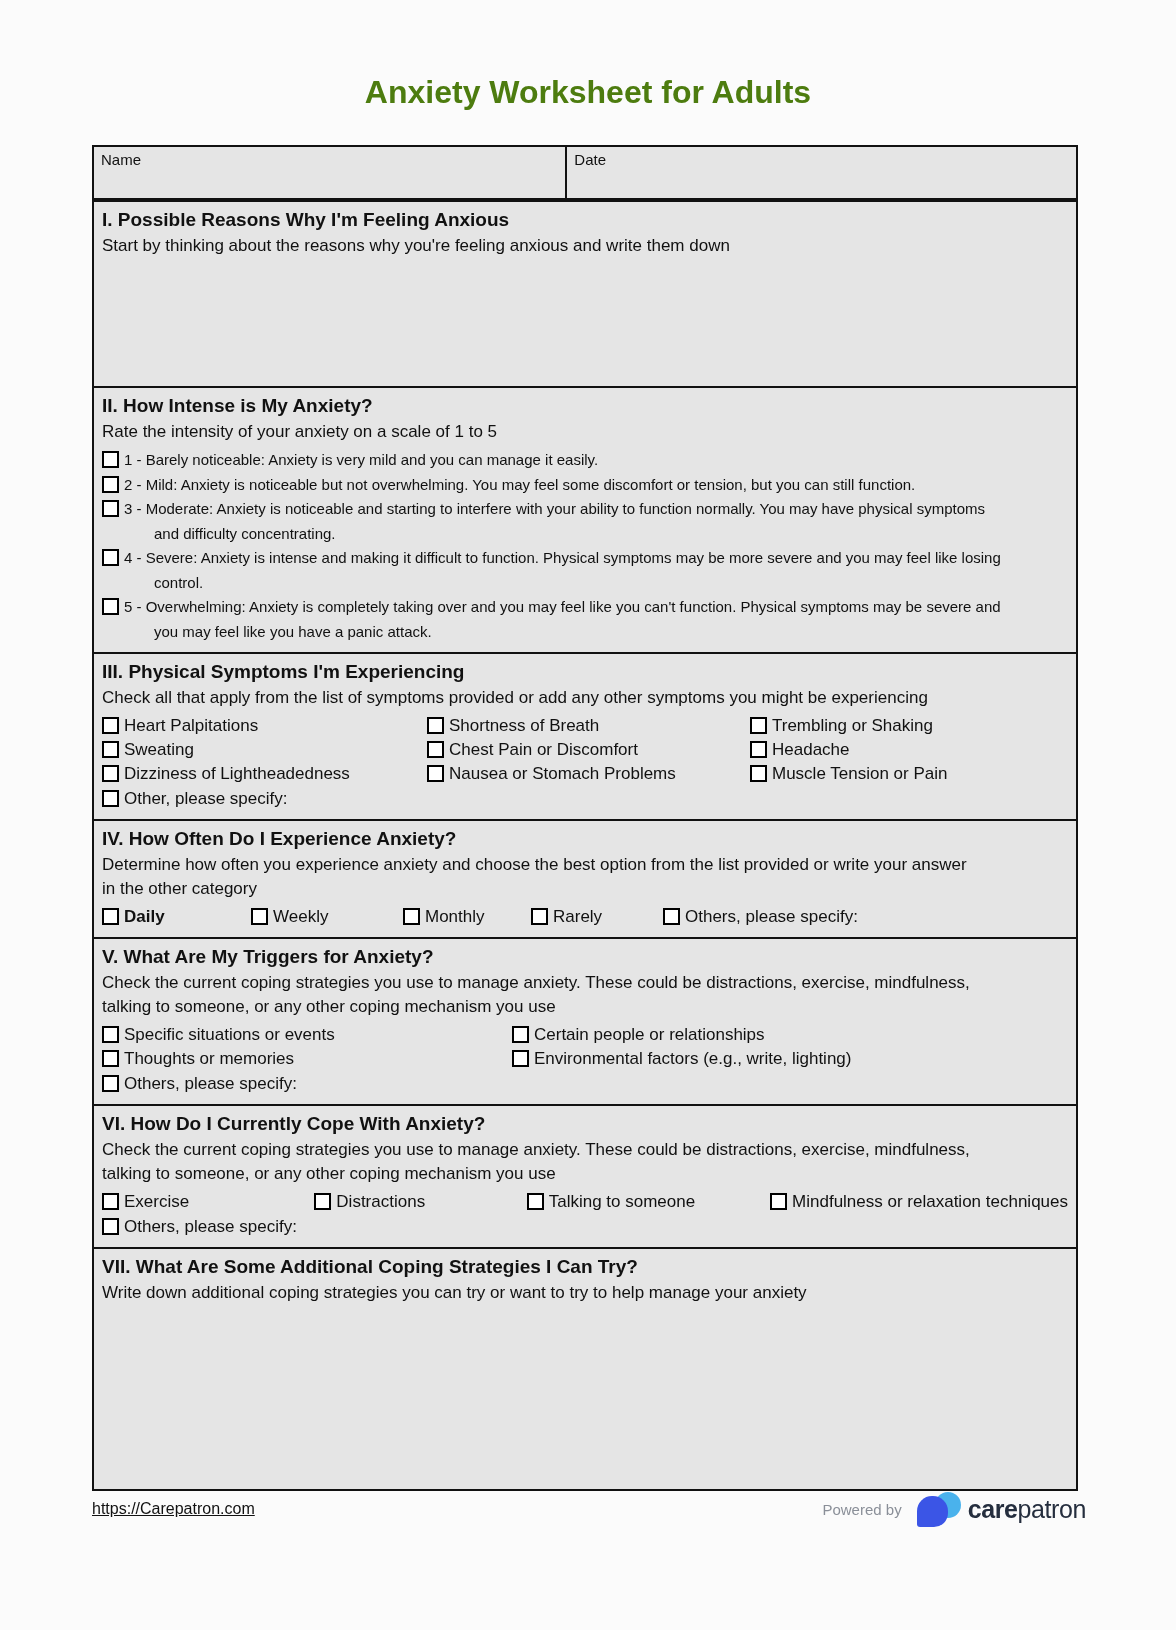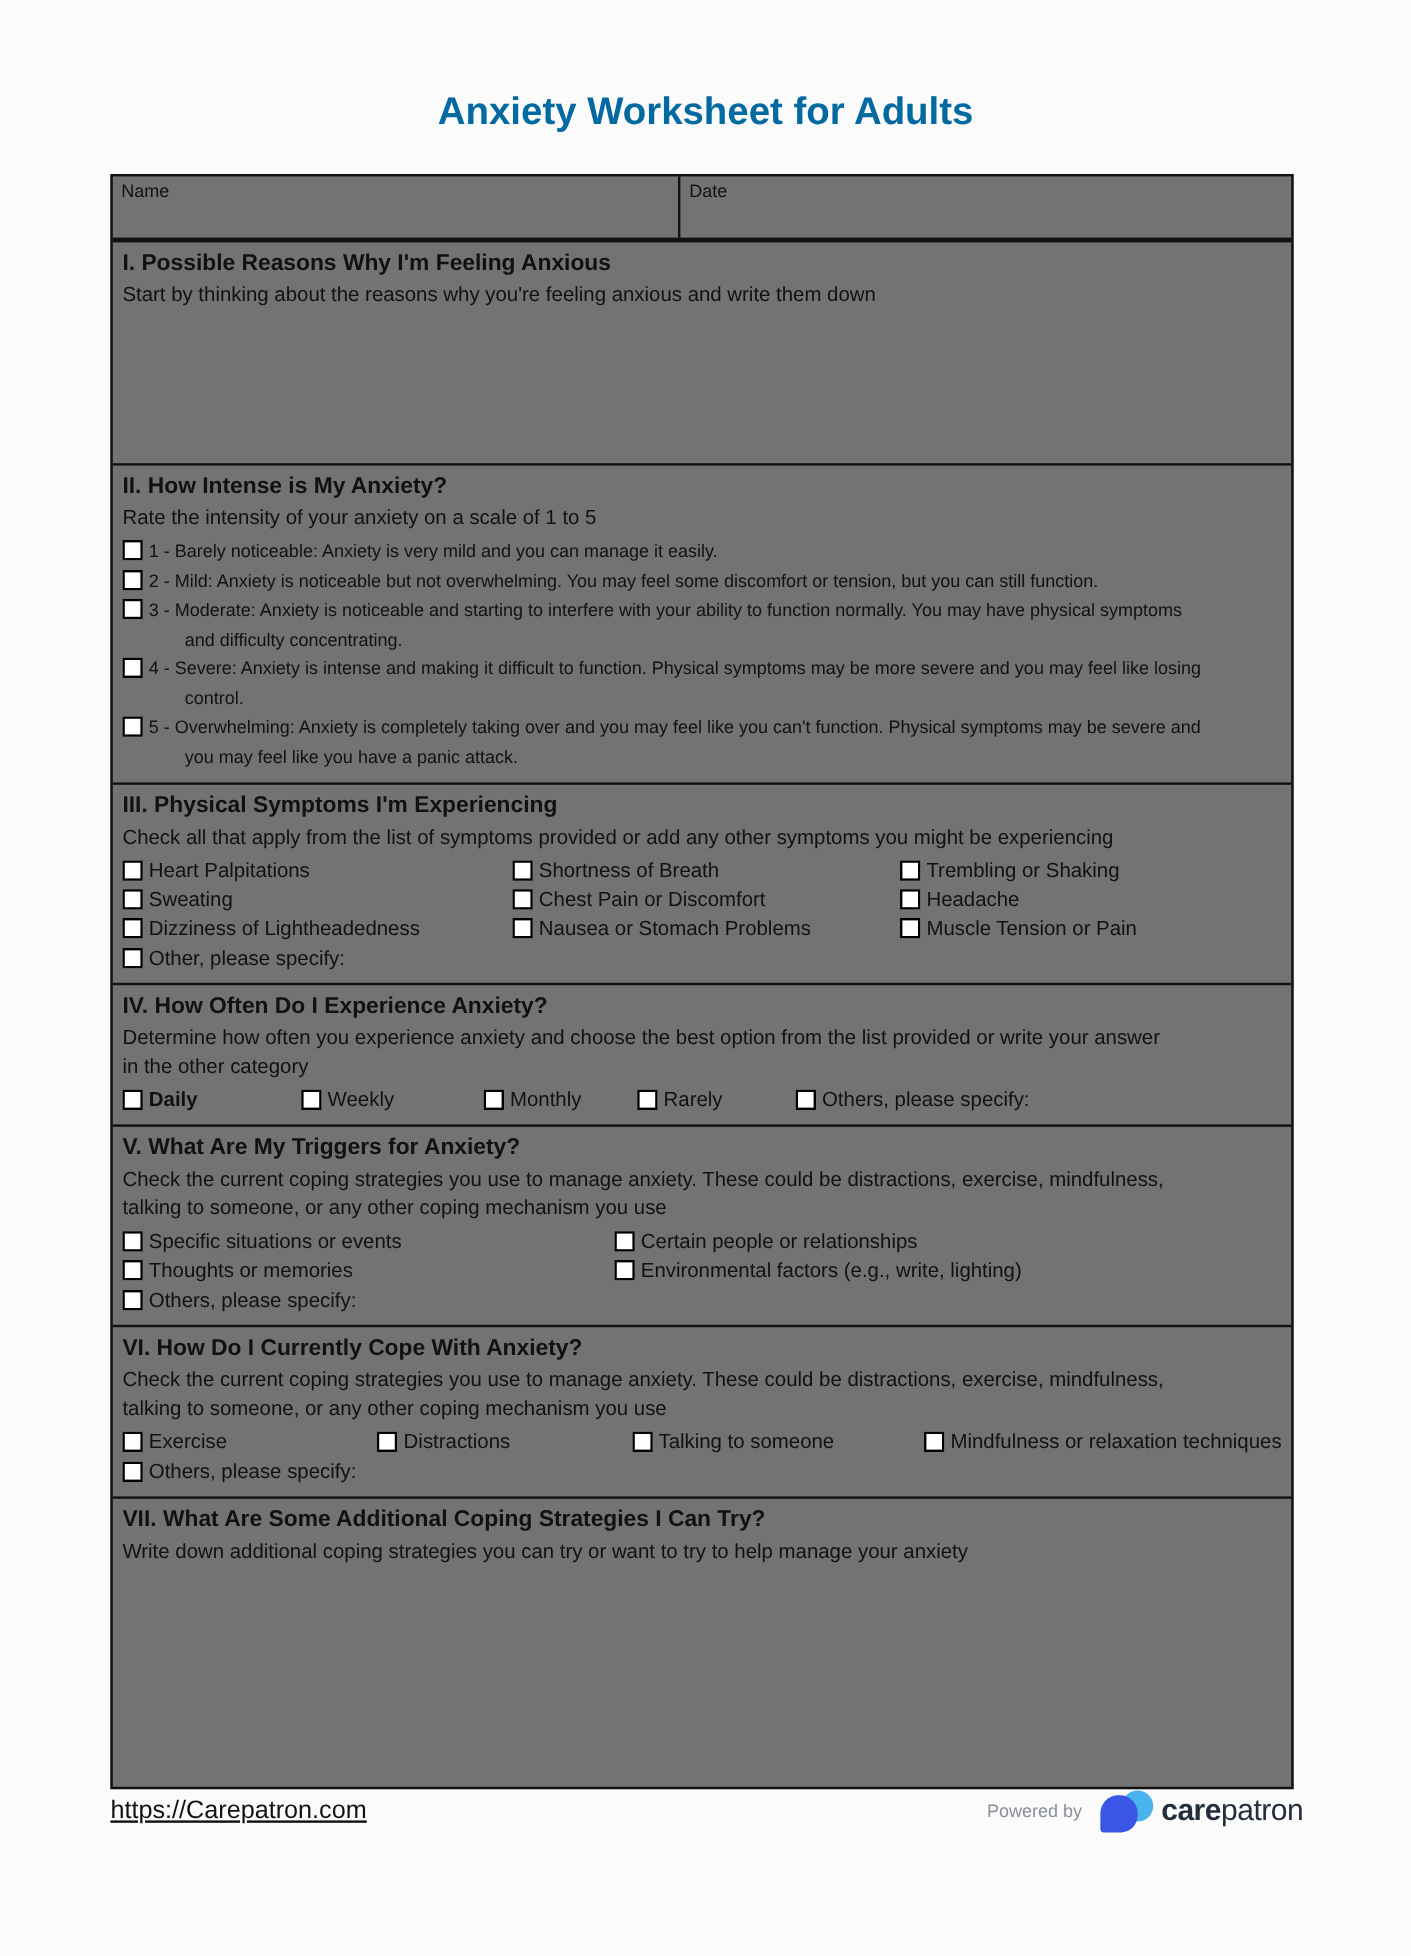--- a/index.html
+++ b/index.html
@@ -9,28 +9,28 @@
     font-family: "Liberation Sans", sans-serif;
     color: #111;
     position: relative;
   }
   .page-title {
     text-align: center;
     font-size: 32px;
     font-weight: bold;
     padding-top: 74px;
     letter-spacing: 0;
-    color: #0369a1;
+    color: #4d7c0f;
   }
   .worksheet-box {
     position: absolute;
     left: 92px; top: 145px;
     width: 986px;
     border: 2px solid #111;
-    background: #737373;
+    background: #e5e5e5;
   }
   
   .header-row { display: flex; border-bottom: 2px solid #111; min-height: 53px; }
   .header-cell { padding: 4px 7px; font-size: 15px; }
   .cell-name { width: 48%; }
   .cell-date { width: 52%; border-left: 2px solid #111; }
   
   .section { border-top: 2px solid #111; padding: 6px 8px 8px; }
   .section:first-of-type { border-top: none; }
   .sec-heading { font-size: 19px; font-weight: bold; line-height: 24px; margin-bottom: 2px; }
@@ -75,21 +75,21 @@
   .cope-row .check-item:nth-child(2) { width: 205px; }
   .cope-row .check-item:nth-child(3) { width: 243px; }
   
   .footer {
     position: absolute;
     left: 92px; right: 90px; top: 1487px;
     display: flex;
     justify-content: space-between;
     align-items: center;
   }
-  .footer-link { font-size: 21px; color: #111; text-decoration: underline; }
+  .footer-link { font-size: 16px; color: #111; text-decoration: underline; }
   .powered-by-wrap { display: flex; align-items: center; }
   .powered-by-label { font-size: 15px; color: #8a8f98; margin-right: 10px; }
   .logo-mark { position: relative; width: 52px; height: 44px; margin-right: 4px; }
   .bubble-light {
     position: absolute; right: 3px; top: 5px;
     width: 26px; height: 26px; border-radius: 50%;
   }
   .bubble-dark {
     position: absolute; left: 5px; top: 9px;
     width: 31px; height: 31px;

